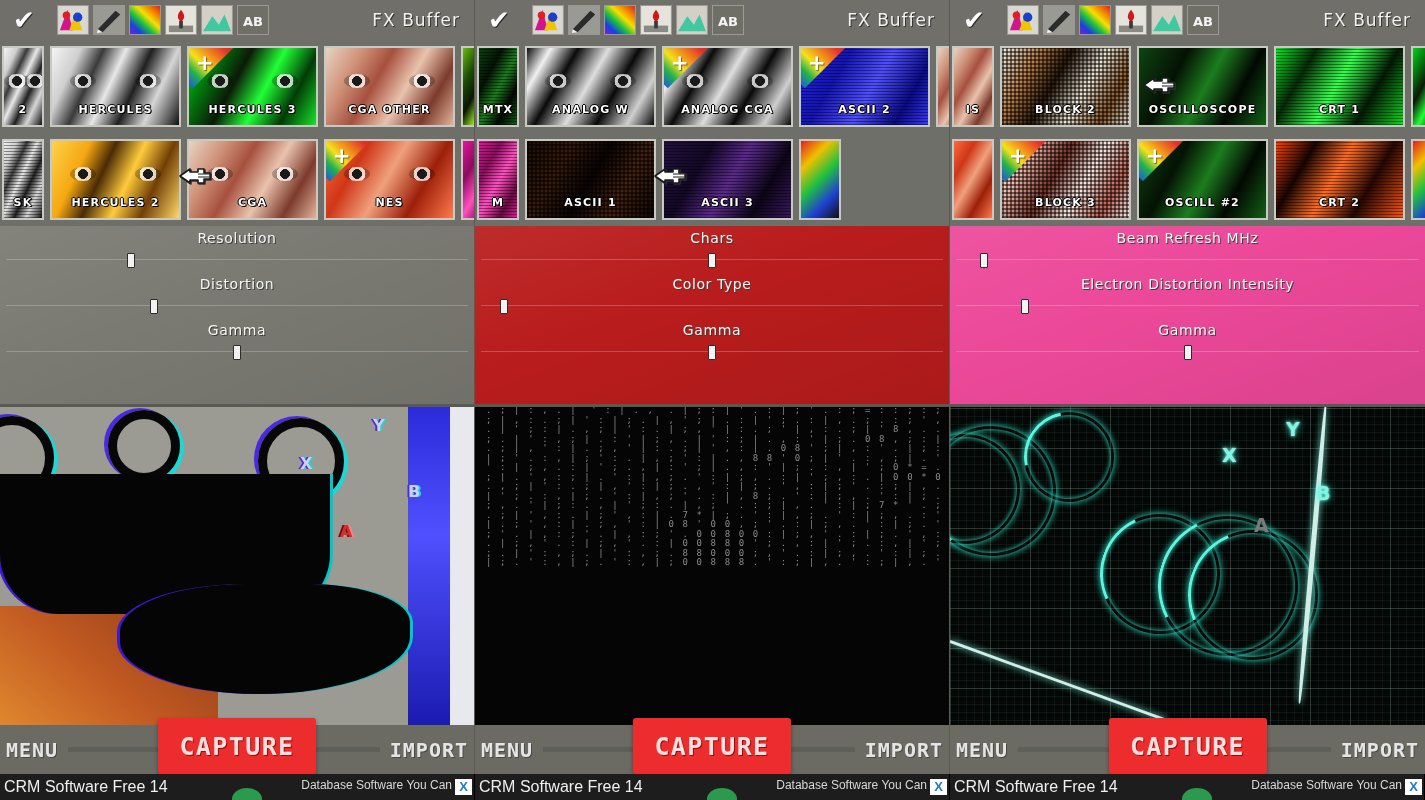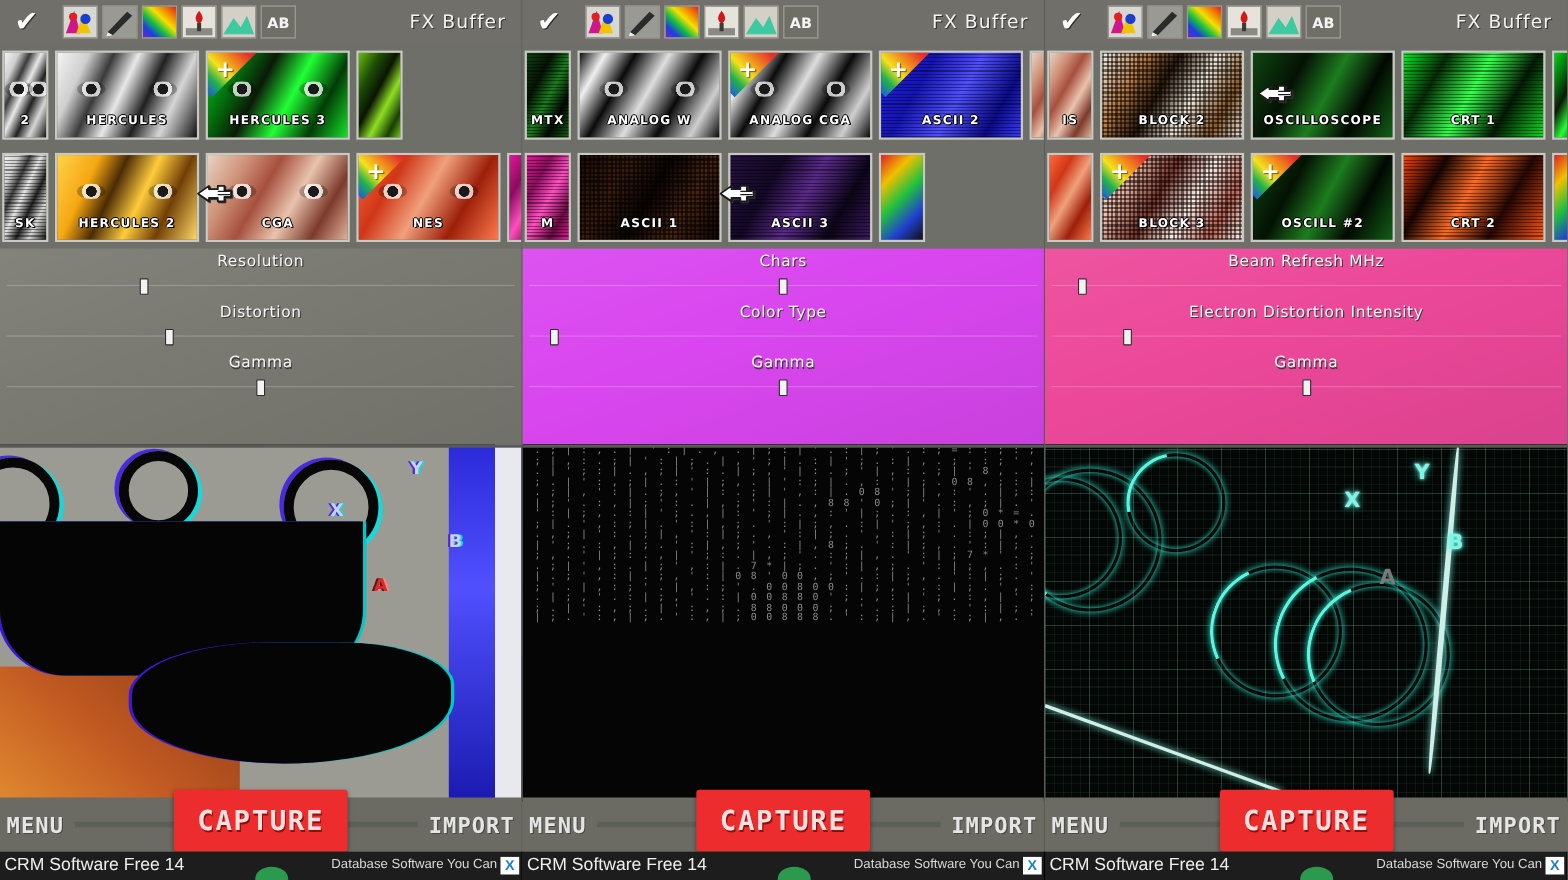--- a/index.html
+++ b/index.html
@@ -172,21 +172,21 @@
   }
 
   
   .sliders {
     position: relative;
     height: 178px;
     background: #72726b;
     padding-top: 4px;
   }
   .panel.p0 .sliders { background: #7a7a73; }
-  .panel.p1 .sliders { background: #d946ef; }
+  .panel.p1 .sliders { background: #b91c1c; }
   .panel.p2 .sliders { background: #ec4899; }
   .sliders .sheen {
     position: absolute; inset: 0;
     background: linear-gradient(160deg, rgba(255,255,255,.07) 0%, rgba(255,255,255,0) 42%, rgba(0,0,0,.08) 100%);
     pointer-events: none;
   }
   .slider-group { position: relative; margin-bottom: 8px; }
   .slider-label {
     text-align: center;
     color: #f6f6f6;
@@ -473,20 +473,24 @@
         </div>
         <div class="thumb w-full">
           <div class="face mono eyes"></div>
           <div class="label">HERCULES</div>
         </div>
         <div class="thumb w-full">
           <div class="face green eyes"></div>
           <div class="pro-corner"></div>
           <div class="pro-plus">+</div>
           <div class="label">HERCULES 3</div>
+        </div>
+        <div class="thumb w-full">
+          <div class="face skin eyes"></div>
+          <div class="label">CGA OTHER</div>
         </div>
         <div class="thumb w-part">
           <div class="face green2"></div>
           <div class="label"></div>
         </div>
       </div>
     <div class="strip">
         <div class="thumb w-part">
           <div class="face mono scan"></div>
           <div class="label">SK</div>

